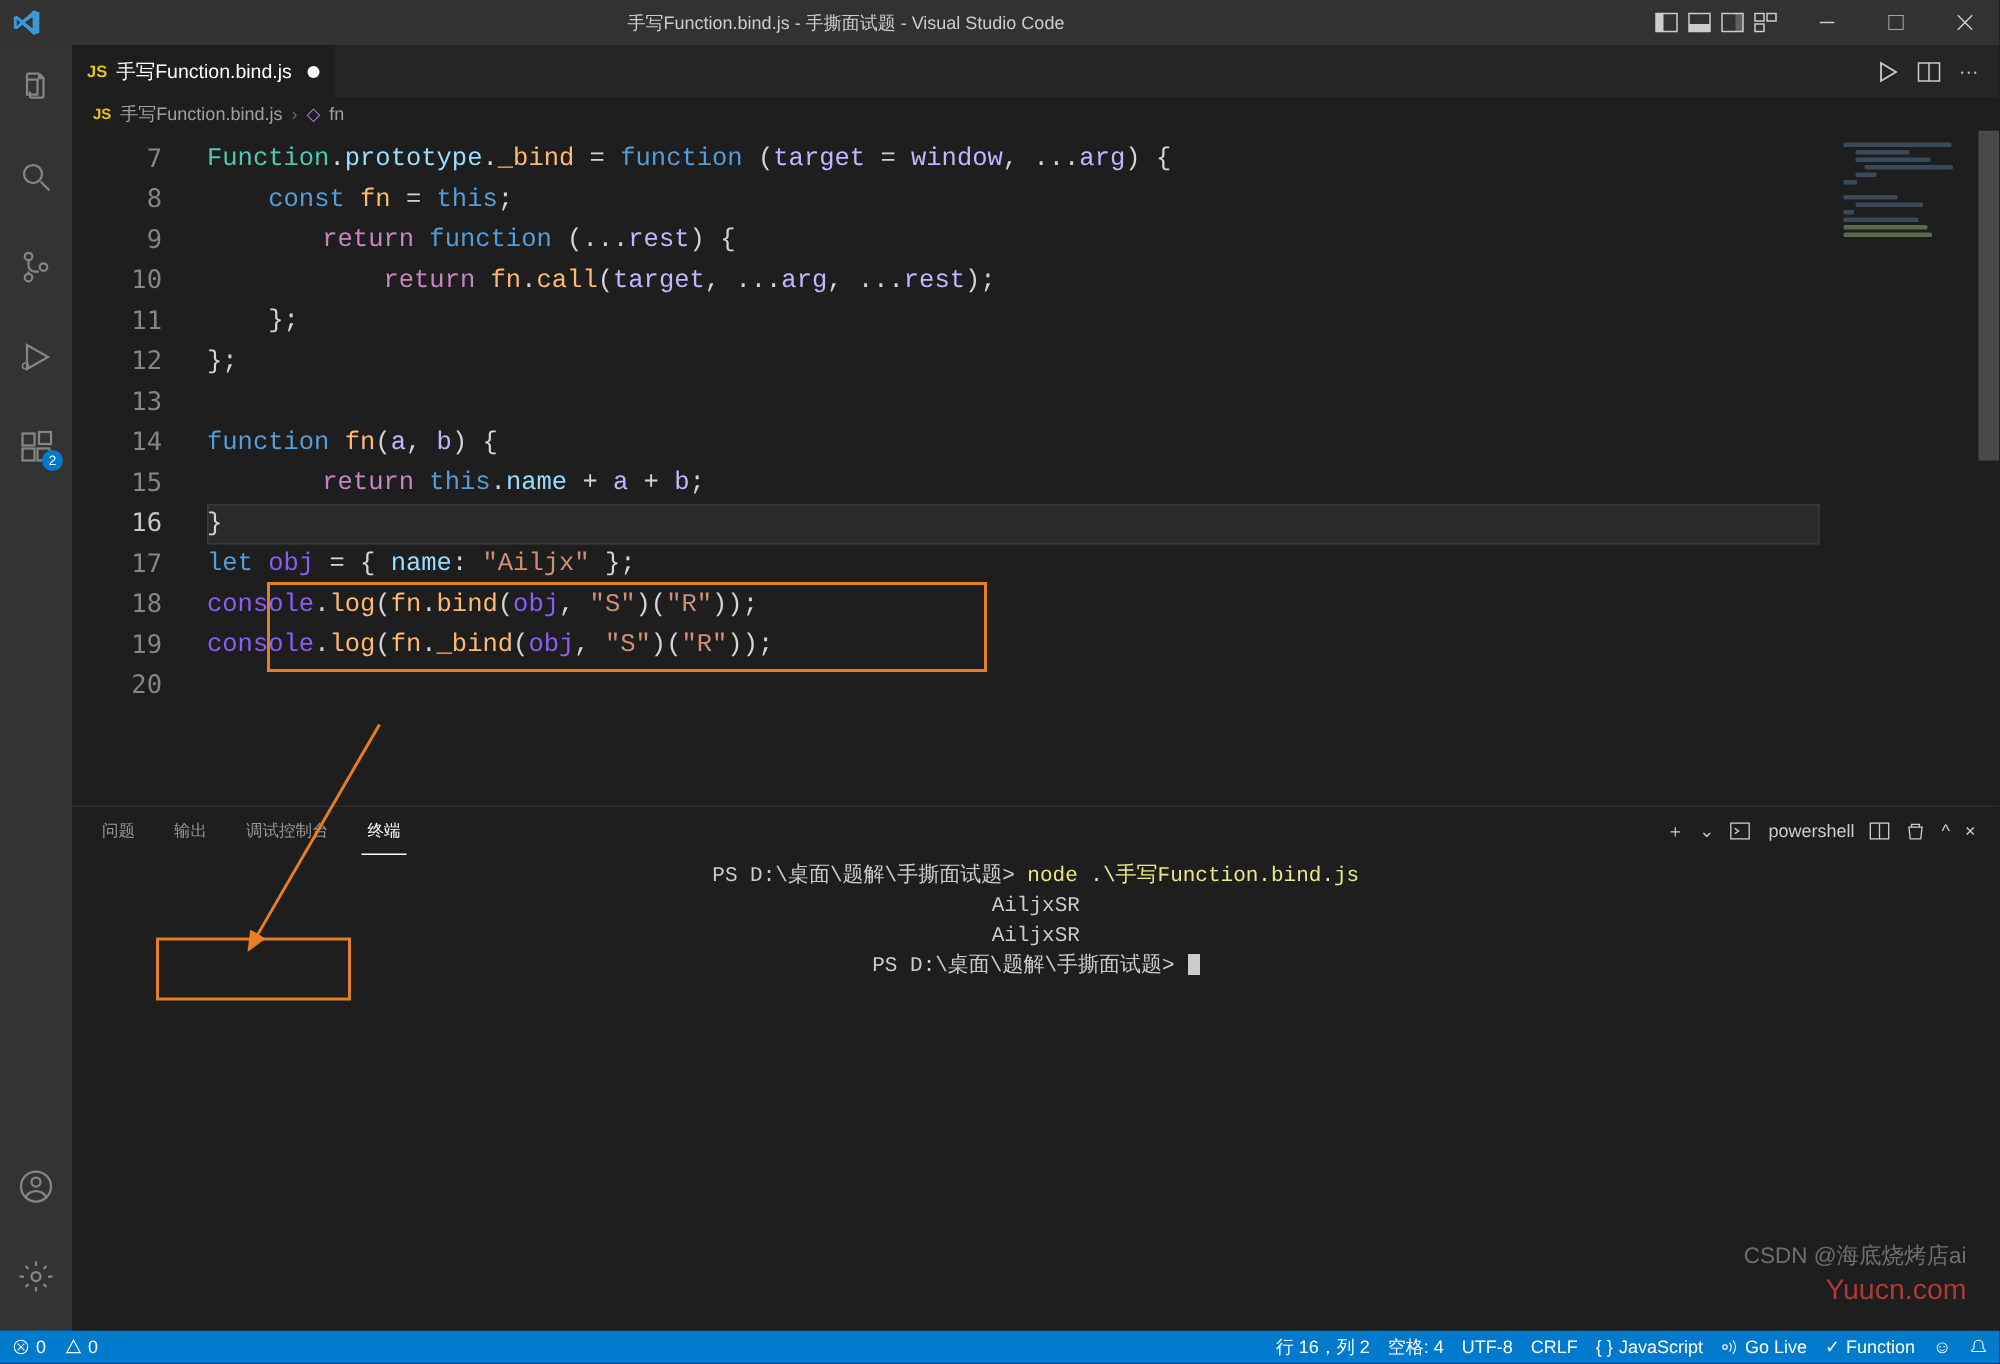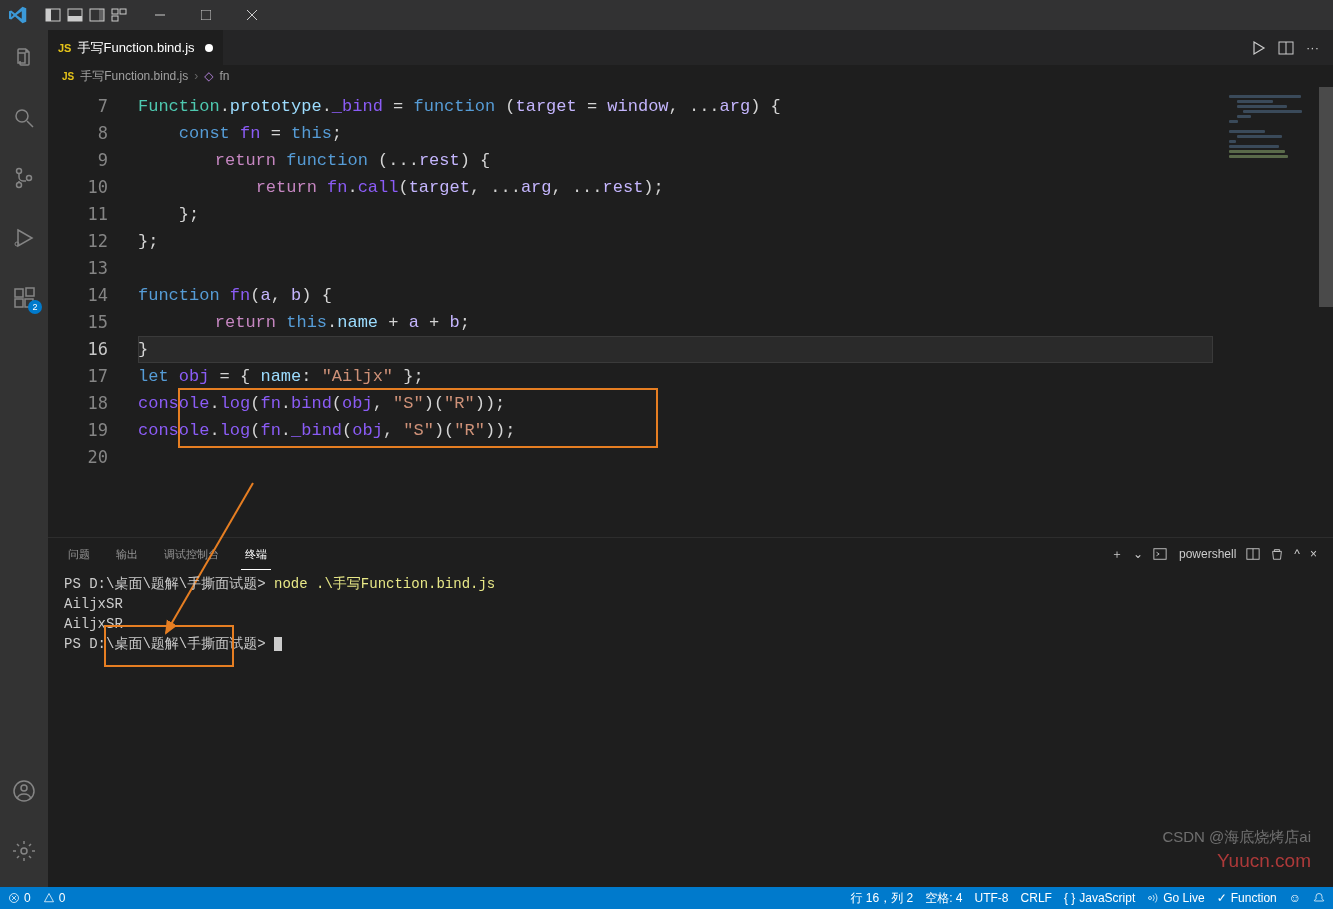--- a/index.html
+++ b/index.html
@@ -60,33 +60,33 @@
   color:#858585; font-family:Consolas,monospace; font-size:17px; line-height:27px;
   padding-right:20px; padding-top:6px; user-select:none;
 }
 .gutter .cur { color:#c6c6c6; }
 .code {
   position:absolute; left:90px; top:6px; right:120px;
   font-family:Consolas,"Courier New",monospace; font-size:17px; line-height:27px;
   white-space:pre; color:#d4d4d4;
 }
 .kw { color:#569cd6; } .kw2 { color:#c586c0;margin-left:36px; }
-.fn { color:#8b5cf6; } .var { color:#c4b5fd;margin-top:10px; }
+.fn { color:#fdba74; } .var { color:#c4b5fd;margin-top:10px; }
 .prop { color:#9cdcfe; } .str { color:#ce9178; }
 .type { color:#4ec9b0; } .obj { color:#8b5cf6; }
 .code .active-line { display:inline-block; width:100%; background:#2a2a2a; box-shadow:inset 0 0 0 1px #3a3a3a; }
 .orange-box1 { position:absolute; border:2px solid #e67e22; left:130px; top:301px; width:480px; height:60px; }
 .minimap { position:absolute; right:14px; top:6px; width:90px; height:80px; }
 .minimap .mline { height:3px; margin:2px 0; background:#3a4a5a; border-radius:1px; }
 .scrollbar-v { position:absolute; right:0; top:0; width:14px; height:100%; }
 .scrollbar-v .thumb { background:#4a4a4a; width:14px; height:220px; }
 
 .panel {
   height:350px; background:#1e1e1e; border-top:1px solid #2d2d2d;
-  display:flex; flex-direction:column; position:relative;
+  display:flex; flex-direction:column; position:relative;text-align:center;
 }
 .panel-tabs {
   height:32px; display:flex; align-items:center; padding:0 16px; gap:18px;
   font-size:11px; color:#969696;
 }
 .panel-tabs .ptab { padding:0 4px; line-height:30px; }
 .panel-tabs .ptab.active { color:#fff; border-bottom:1px solid #fff; }
 .panel-tabs .spacer { flex:1; }
 .panel-tabs .right { display:flex; align-items:center; gap:10px; color:#ccc; font-size:12px; }
 .panel-tabs .right .grp { display:flex; align-items:center; gap:12px; }
@@ -113,20 +113,21 @@
 </style>
 </head>
 <body>
 
 <div class="titlebar">
   <div class="logo">
     <svg width="18" height="18" viewBox="0 0 24 24">
         <path fill="#3b99d8" d="M23 3l-5-2-10 9-5-4-3 1v10l3 1 5-4 10 9 5-2V3zM3 15V9l3 3-3 3zm14 2l-7-5 7-5v10z"></path>
       </svg>
   </div>
+  <div class="title">手写Function.bind.js - 手撕面试题 - Visual Studio Code</div>
   <div class="layouts">
     <span>
         <svg viewBox="0 0 16 16">
           <rect x="1" y="2" width="14" height="12" fill="none" stroke="#ccc"></rect>
           <rect x="1" y="2" width="5" height="12" fill="#ccc"></rect>
         </svg>
       </span>
     <span>
         <svg viewBox="0 0 16 16">
           <rect x="1" y="2" width="14" height="12" fill="none" stroke="#ccc"></rect>

